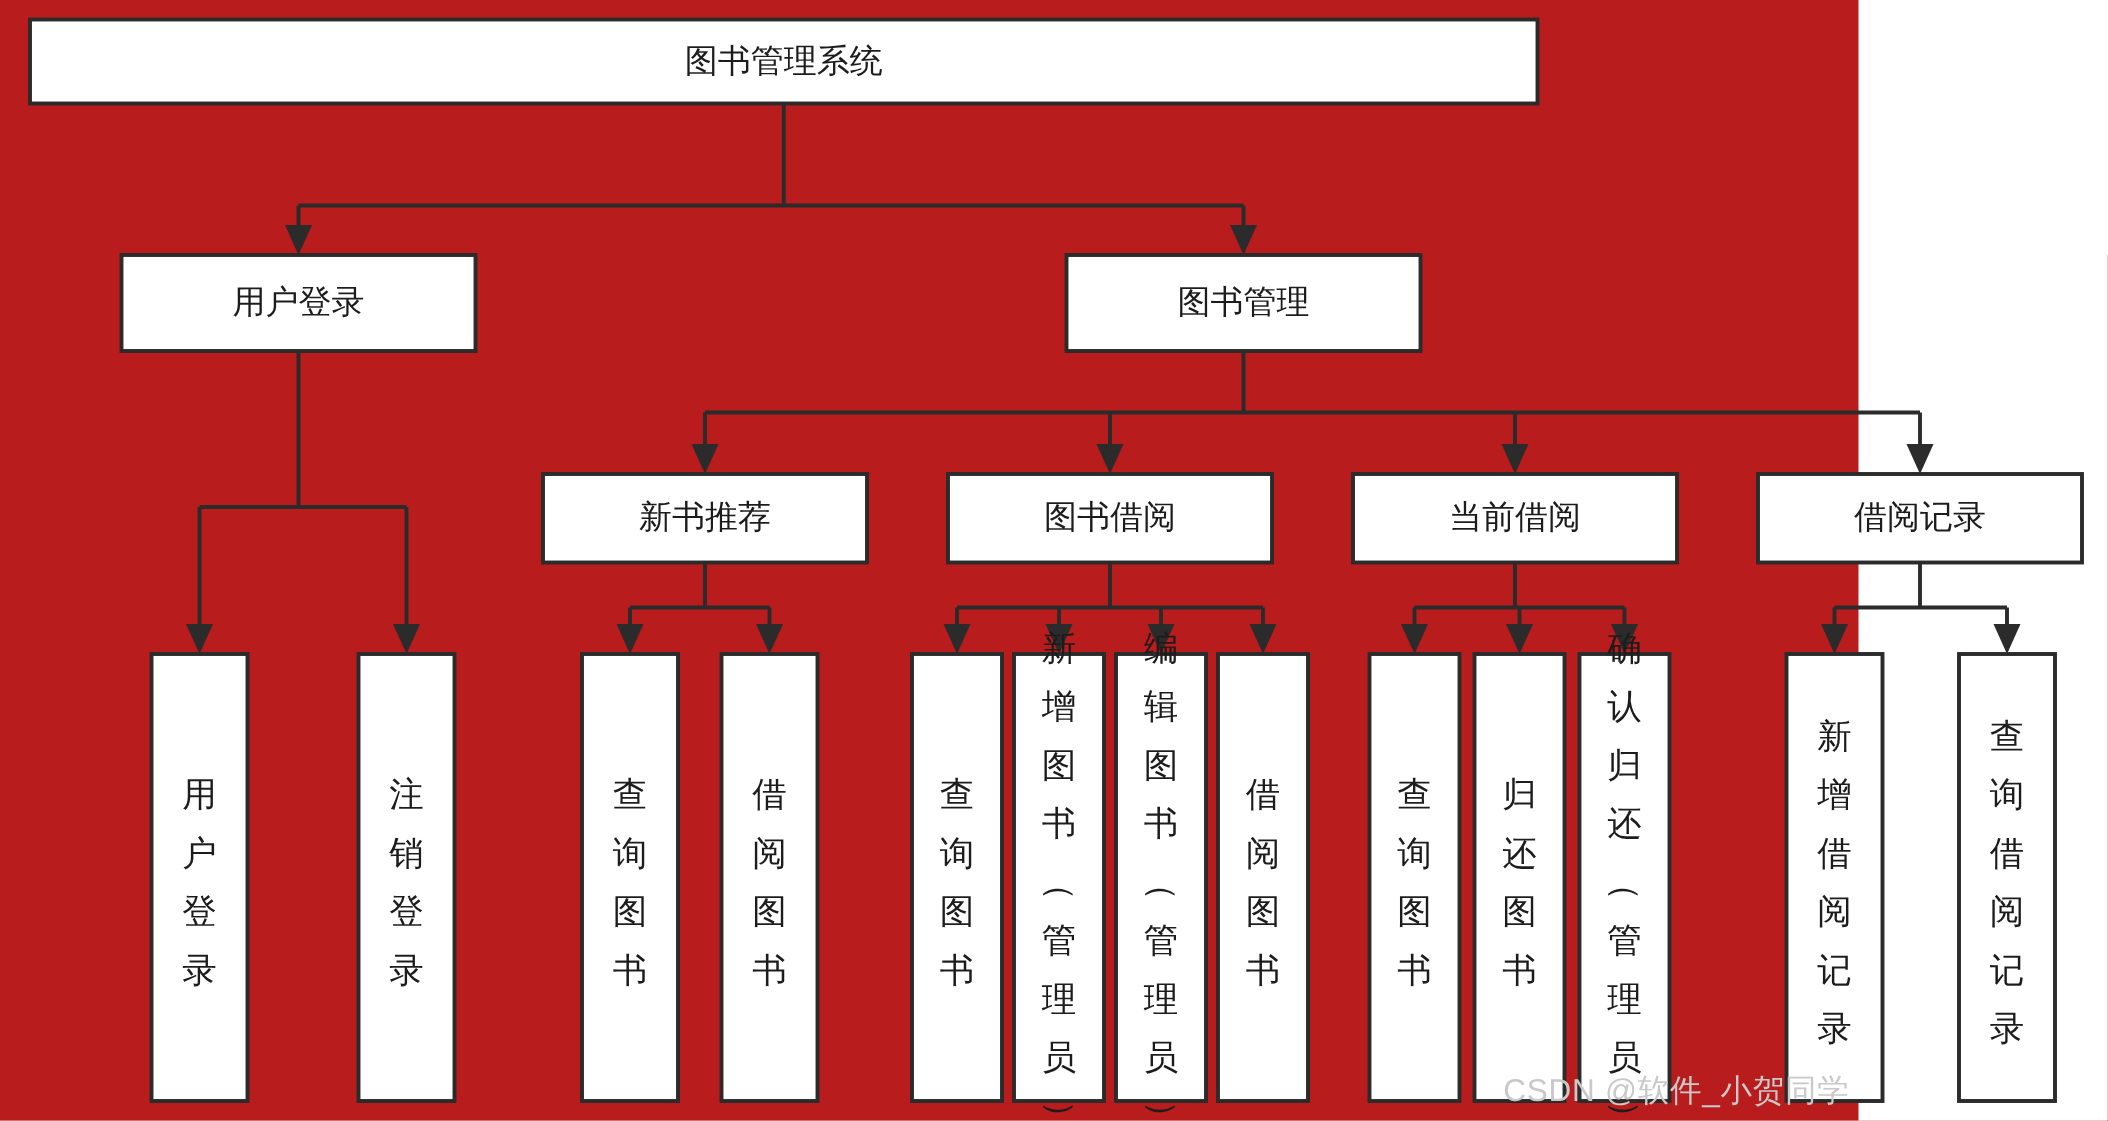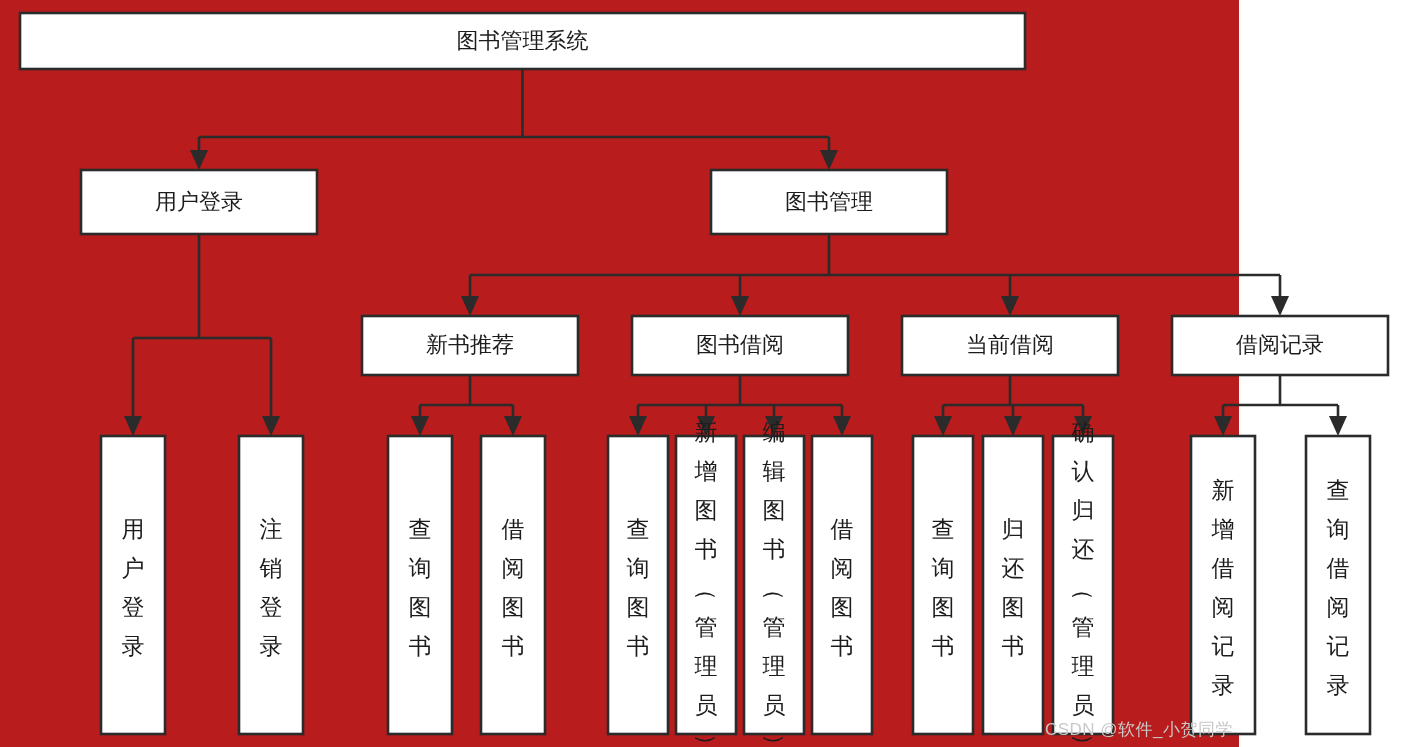--- a/index.html
+++ b/index.html
@@ -53,21 +53,21 @@
     fill: #1c1c1c;
     font-family: "Liberation Sans", "DejaVu Sans", sans-serif;
     font-size: 23px;
     text-anchor: middle;
   }
   .watermark {
     position: absolute;
     right: 6px;
     bottom: 6px;
     color: #c9c9c9;
-    font-size: 17px;
+    font-size: 21px;
     font-family: "Liberation Sans", "DejaVu Sans", sans-serif;
     letter-spacing: 0.5px;
     white-space: nowrap;
     user-select: none;
   }
 </style>
 </head>
 <body>
 
 <div id="diagram-root">

